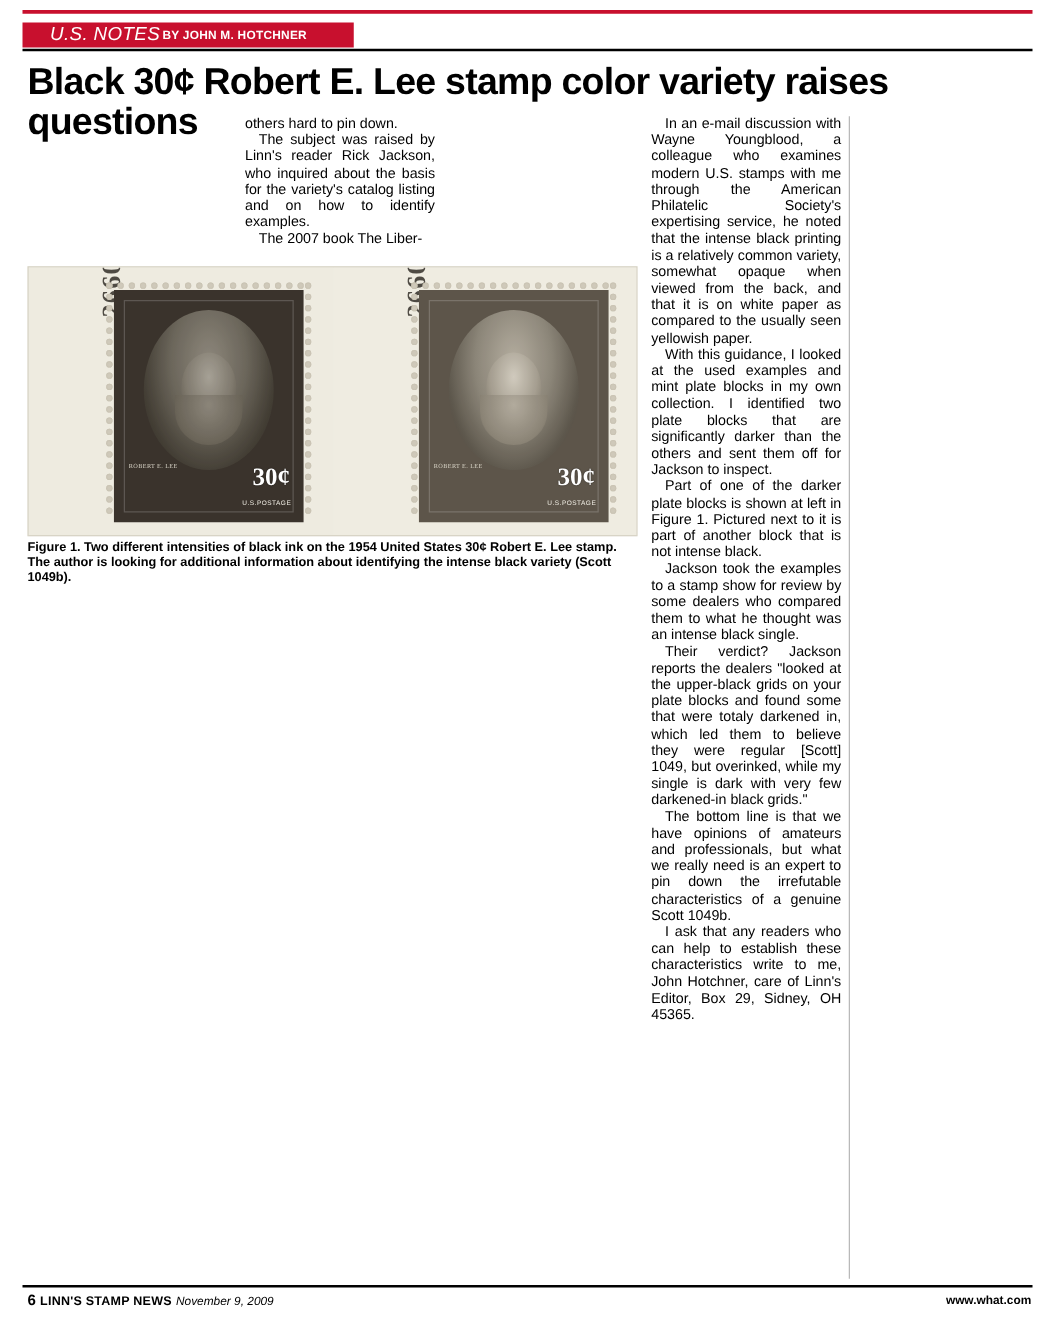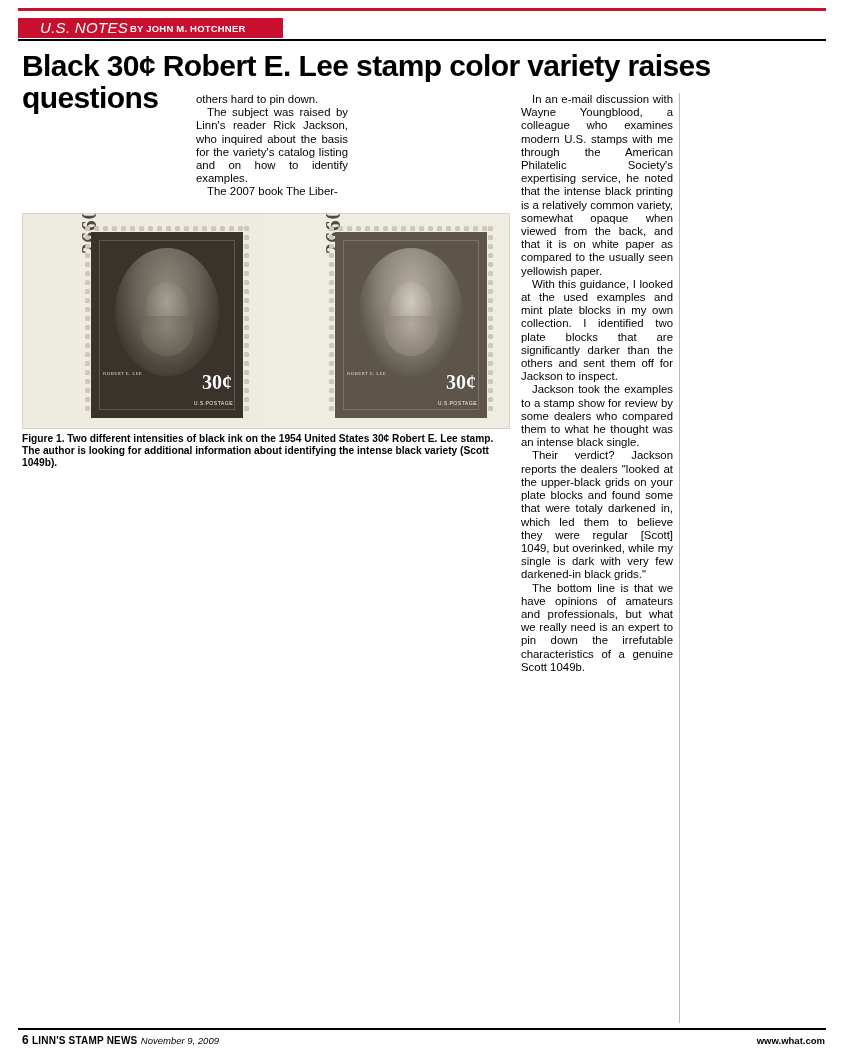--- a/index.html
+++ b/index.html
@@ -302,23 +302,25 @@
   <div class="col" id="col2">
     <p class="noindent">others hard to pin down.</p>
     <p>The subject was raised by Linn's reader Rick Jackson, who inquired about the basis for the variety's catalog listing and on how to identify examples.</p>
     <p>The 2007 book The Liber-</p>
   </div>
 
 
   <div class="col" id="col4">
     <p>In an e-mail discussion with Wayne Youngblood, a colleague who examines modern U.S. stamps with me through the American Philatelic Society's expertising service, he noted that the intense black printing is a relatively common variety, somewhat opaque when viewed from the back, and that it is on white paper as compared to the usually seen yellowish paper.</p>
     <p>With this guidance, I looked at the used examples and mint plate blocks in my own collection. I identified two plate blocks that are significantly darker than the others and sent them off for Jackson to inspect.</p>
+    <p>Part of one of the darker plate blocks is shown at left in Figure 1. Pictured next to it is part of another block that is not intense black.</p>
     <p>Jackson took the examples to a stamp show for review by some dealers who compared them to what he thought was an intense black single.</p>
     <p>Their verdict? Jackson reports the dealers "looked at the upper-black grids on your plate blocks and found some that were totaly darkened in, which led them to believe they were regular [Scott] 1049, but overinked, while my single is dark with very few darkened-in black grids."</p>
     <p>The bottom line is that we have opinions of amateurs and professionals, but what we really need is an expert to pin down the irrefutable characteristics of a genuine Scott 1049b.</p>
+    <p>I ask that any readers who can help to establish these characteristics write to me, John Hotchner, care of Linn's Editor, Box 29, Sidney, OH 45365.</p>
   </div>
 
   <div class="col-divider"></div>
 
   <div class="figure">
 
     <div class="stamp-block left">
       <div class="plate-num">26602</div>
       <div class="perf-row" id="perfA">
           <span class="perf-dot" style="left: 62px; top: 12px;"></span>

